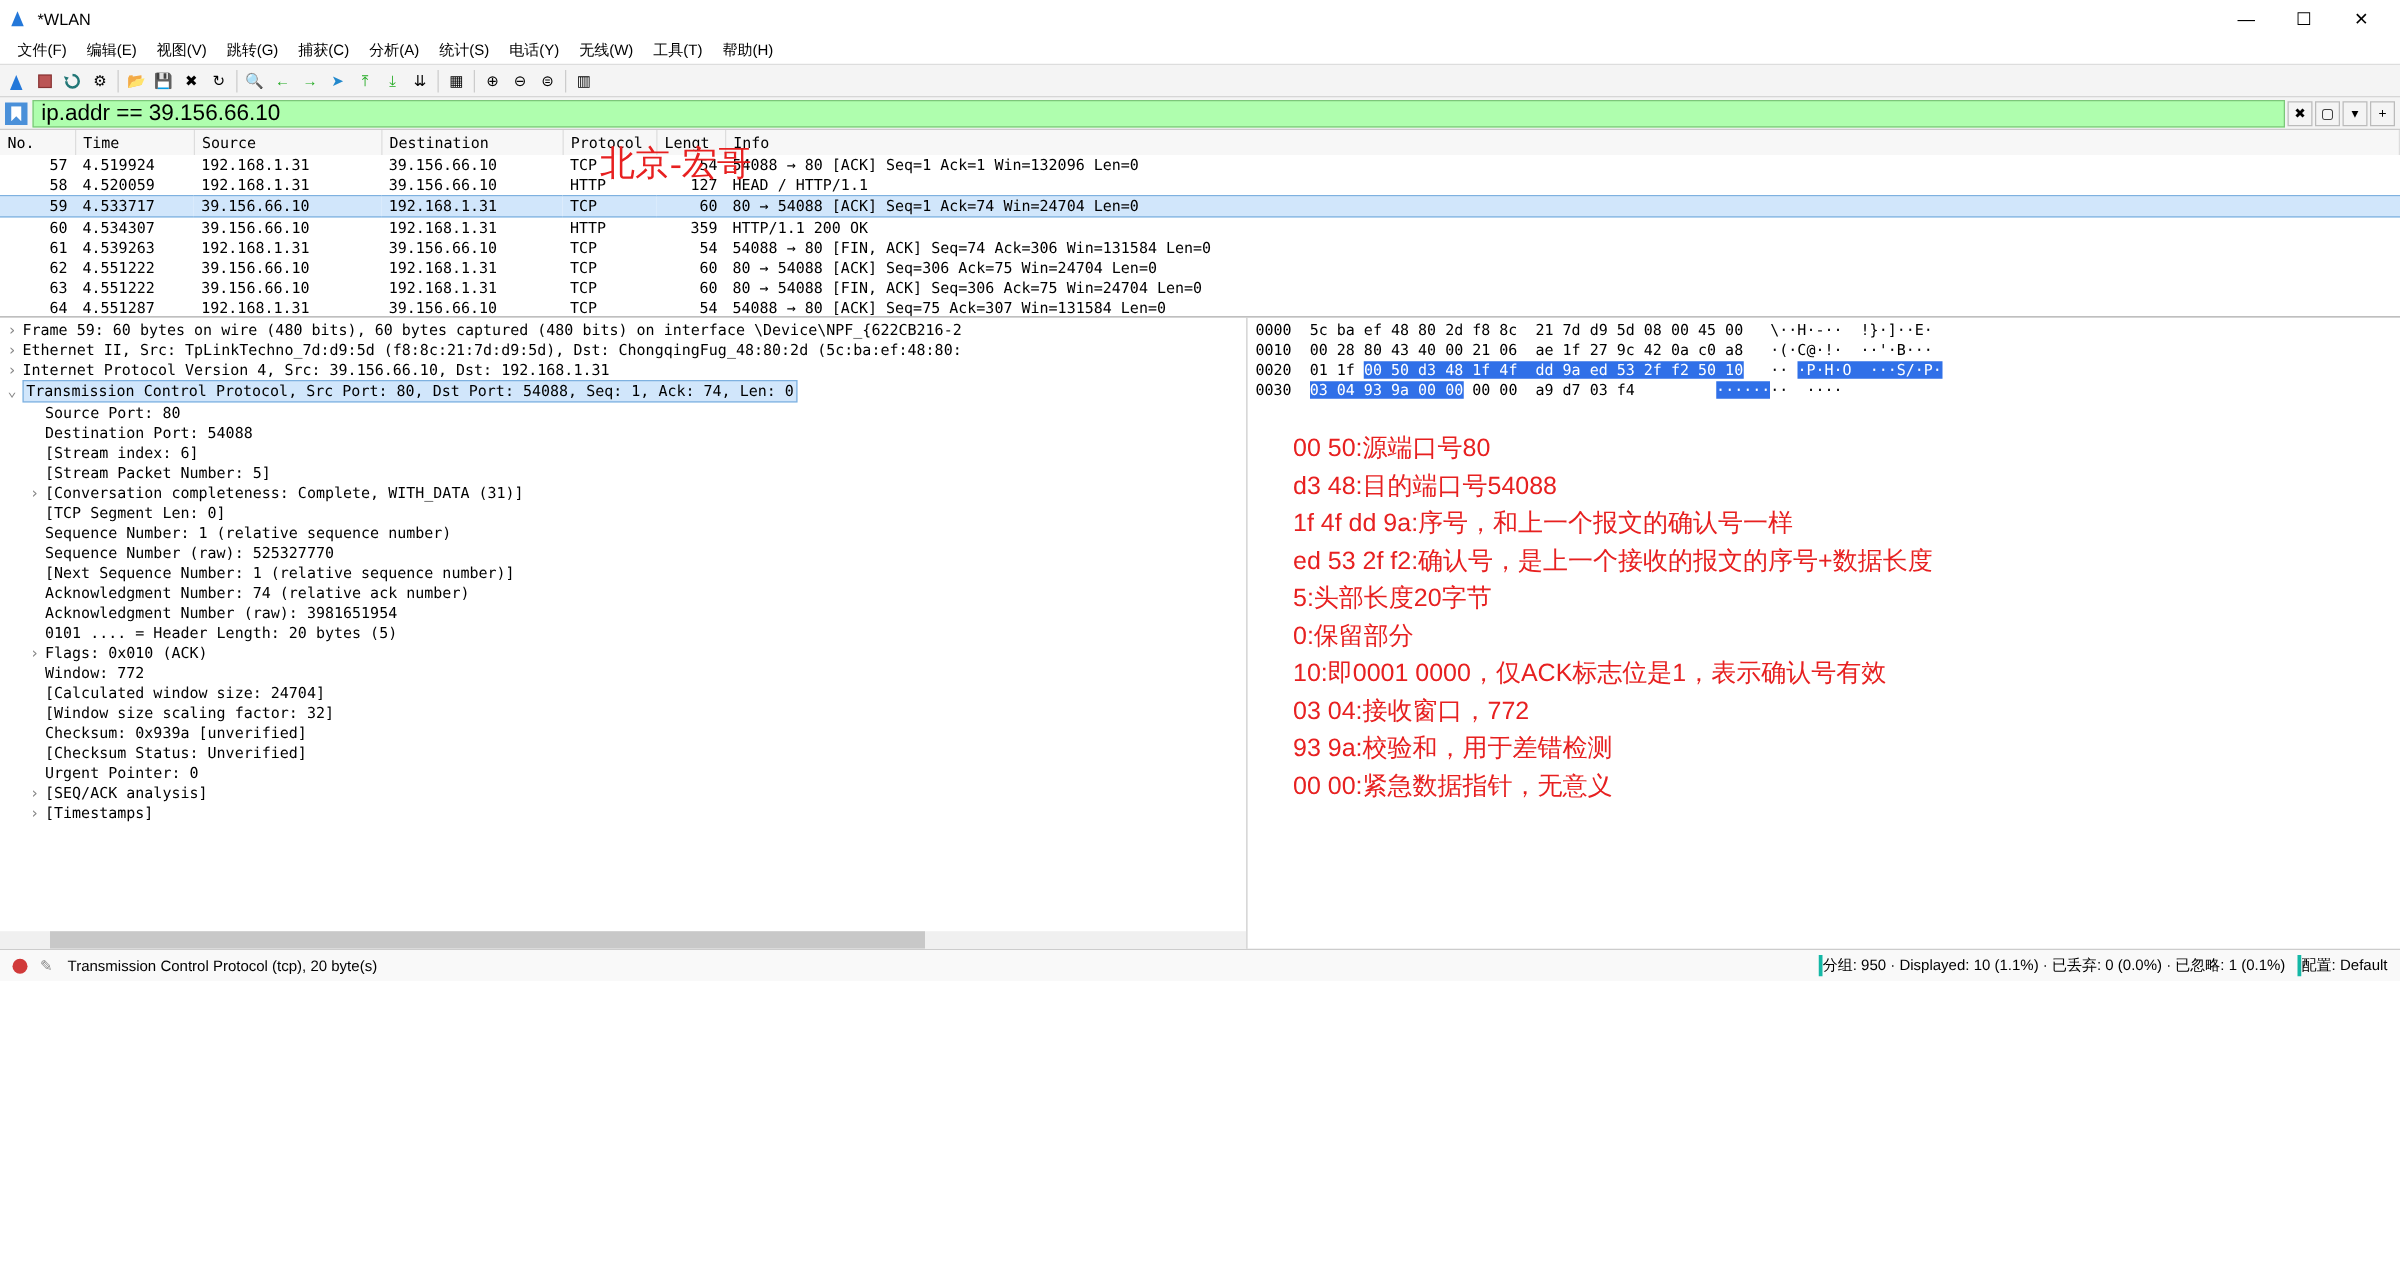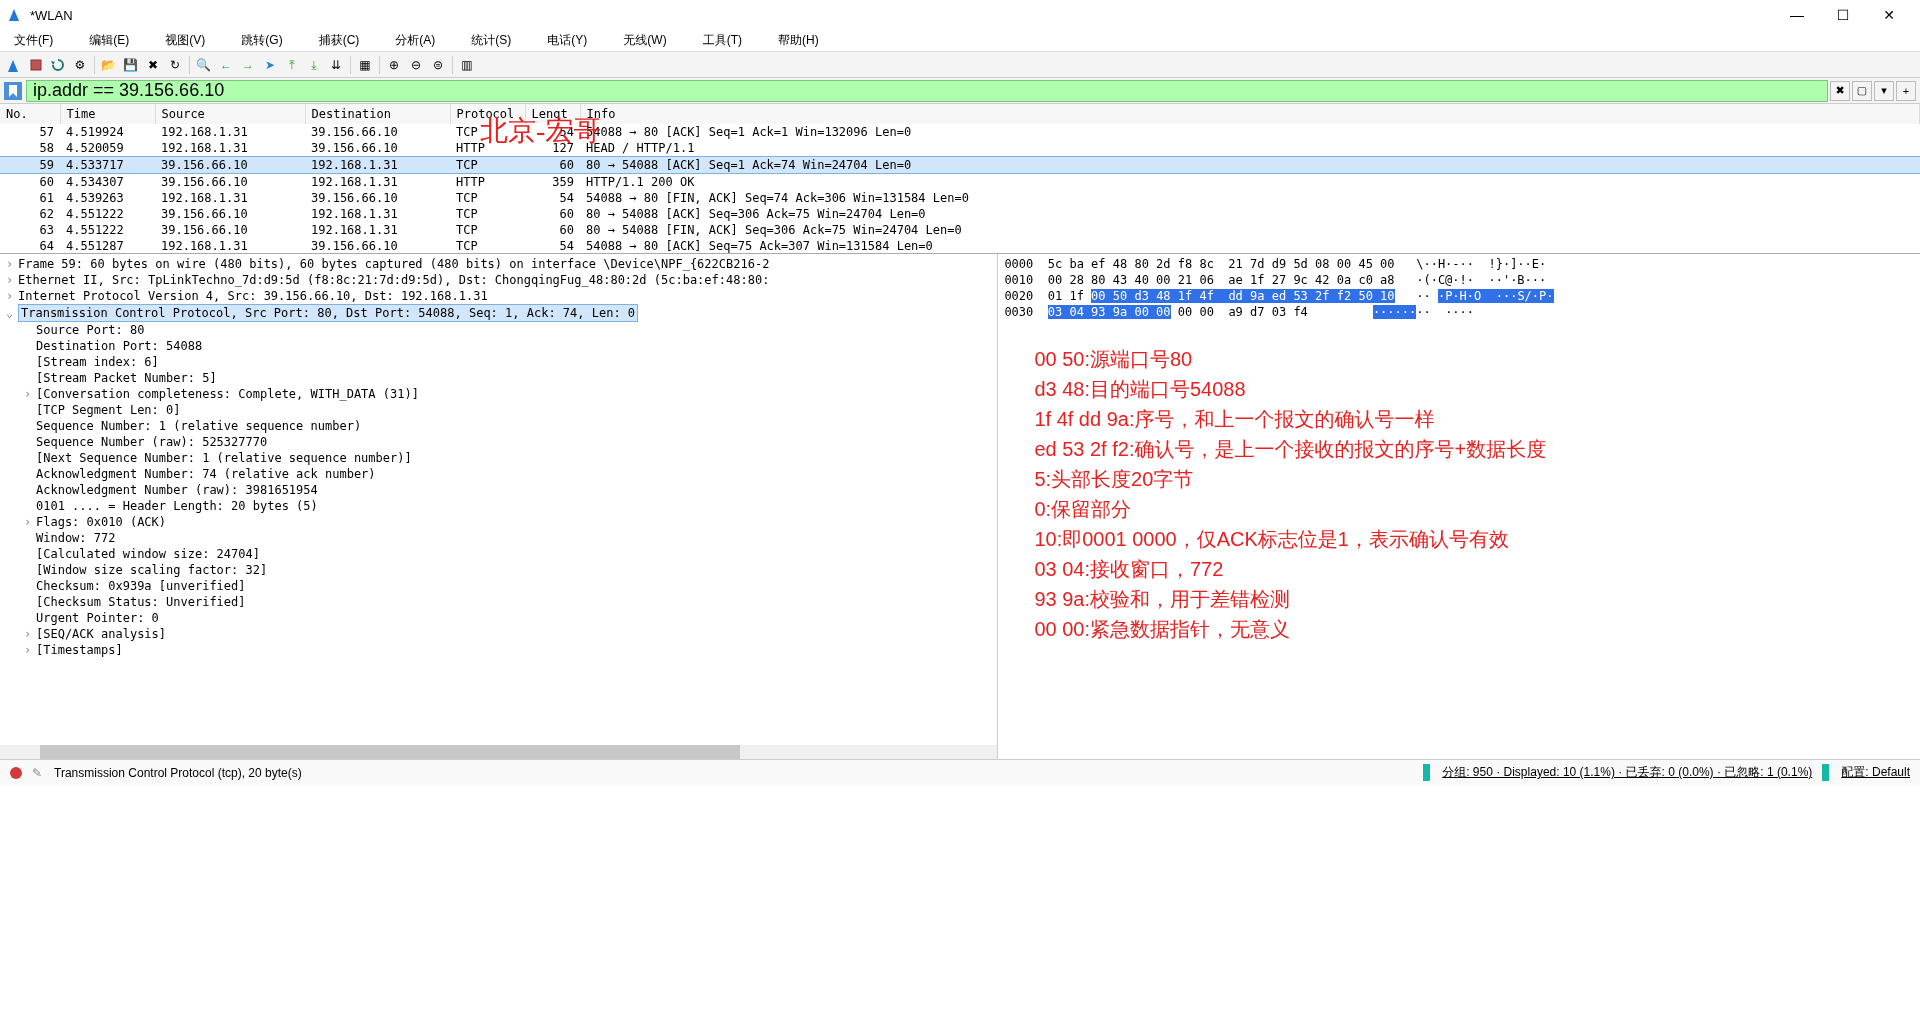--- a/index.html
+++ b/index.html
@@ -1,21 +1,21 @@
 <!DOCTYPE html>
 <html><head>
 <meta charset="utf-8">
 <style>
 * { margin: 0; padding: 0; box-sizing: border-box; }
 body { font-family: "Segoe UI", "Microsoft YaHei", sans-serif; font-size: 12px; background: #fff; overflow: hidden; }
 .titlebar { height: 30px; display: flex; align-items: center; padding: 0 8px; background: #fff; }
 .titlebar .icon { width: 16px; height: 16px; margin-right: 6px; }
 .titlebar .title { flex: 1; font-size: 13px; }
 .titlebar .winbtn { width: 46px; height: 30px; display: flex; align-items: center; justify-content: center; font-size: 14px; }
-.menubar { height: 22px; display: flex; align-items: center; padding: 0 6px; background: #fff; border-bottom: 1px solid #ddd; gap: 20px; }
+.menubar { height: 22px; display: flex; align-items: center; padding: 0 6px; background: #fff; border-bottom: 1px solid #ddd; }
 .menubar .item { padding: 2px 8px; }
 .toolbar { height: 26px; display: flex; align-items: center; padding: 2px 4px; background: #f4f4f4; border-bottom: 1px solid #ccc; gap: 2px; }
 .toolbar .tbtn { width: 20px; height: 20px; display: flex; align-items: center; justify-content: center; border: 1px solid transparent; }
 .toolbar .sep { width: 1px; height: 18px; background: #ccc; margin: 0 2px; }
 .filterbar { height: 26px; display: flex; align-items: center; padding: 2px 4px; background: #f4f4f4; border-bottom: 1px solid #ccc; }
 .filterbar .bookmark { width: 18px; height: 18px; background: #4a90d9; margin-right: 4px; display:flex;align-items:center;justify-content:center;}
 .filterbar input { flex: 1; background: #affeae; border: 1px solid #7cc77a; padding: 2px 6px; font-size: 18px; height: 22px; outline: none; }
 .filterbar .rbtn { width: 20px; height: 20px; margin-left: 2px; border: 1px solid #bbb; display:flex;align-items:center;justify-content:center; font-size:11px; }
 .packetlist { height: 150px; overflow: hidden; border-bottom: 1px solid #aaa; background:#fff; font-family: Consolas, monospace; font-size: 12px; }
 .packetlist table { width: 100%; border-collapse: collapse; padding-left: 28px; }
@@ -32,21 +32,21 @@
 .hexline { white-space: pre; }
 .hexline .off { color: #000; }
 .hexline .hl { background: #3070e8; color: #fff; }
 .annotation-big { position:absolute; top:8px; left:480px; color:#e72020; font-size:28px; font-family:"Microsoft YaHei"; }
 .annotation { position: absolute; left: 36px; top: 90px; color: #e72020; font-size: 20px; font-family: "Microsoft YaHei", sans-serif; line-height: 30px; }
 .statusbar { height: 26px; display: flex; align-items: center; padding: 0 10px; border-top: 1px solid #ccc; background: #f9f9f9; font-size: 12px; }
 .statusbar .dot { width: 12px; height: 12px; border-radius: 50%; background: #d13a3a; margin-right: 10px; }
 .statusbar .brush { margin-right: 12px; color: #888; }
 .statusbar .left { flex: 1; }
 .statusbar .right { display: flex; gap: 6px; }
-.statusbar .sepv { border-left: 7px solid #14b8a6; padding-left: 12px; margin-left: 4px; text-decoration: underline; }
+.statusbar .sepv { border-left: 3px solid #14b8a6; padding-left: 0; margin-left: 4px; }
 .scrolltrack { position:absolute; bottom:0; left:0; right:0; height:14px; background:#f0f0f0; }
 .scrollthumb { position:absolute; left:40px; width:700px; height:14px; background:#c8c8c8; }
 .packet-wrapper { position:relative; }
 .details-wrapper { position:relative; height:100%; }
 </style>
 </head>
 <body>
 
 <div class="titlebar">
   <span class="icon">

